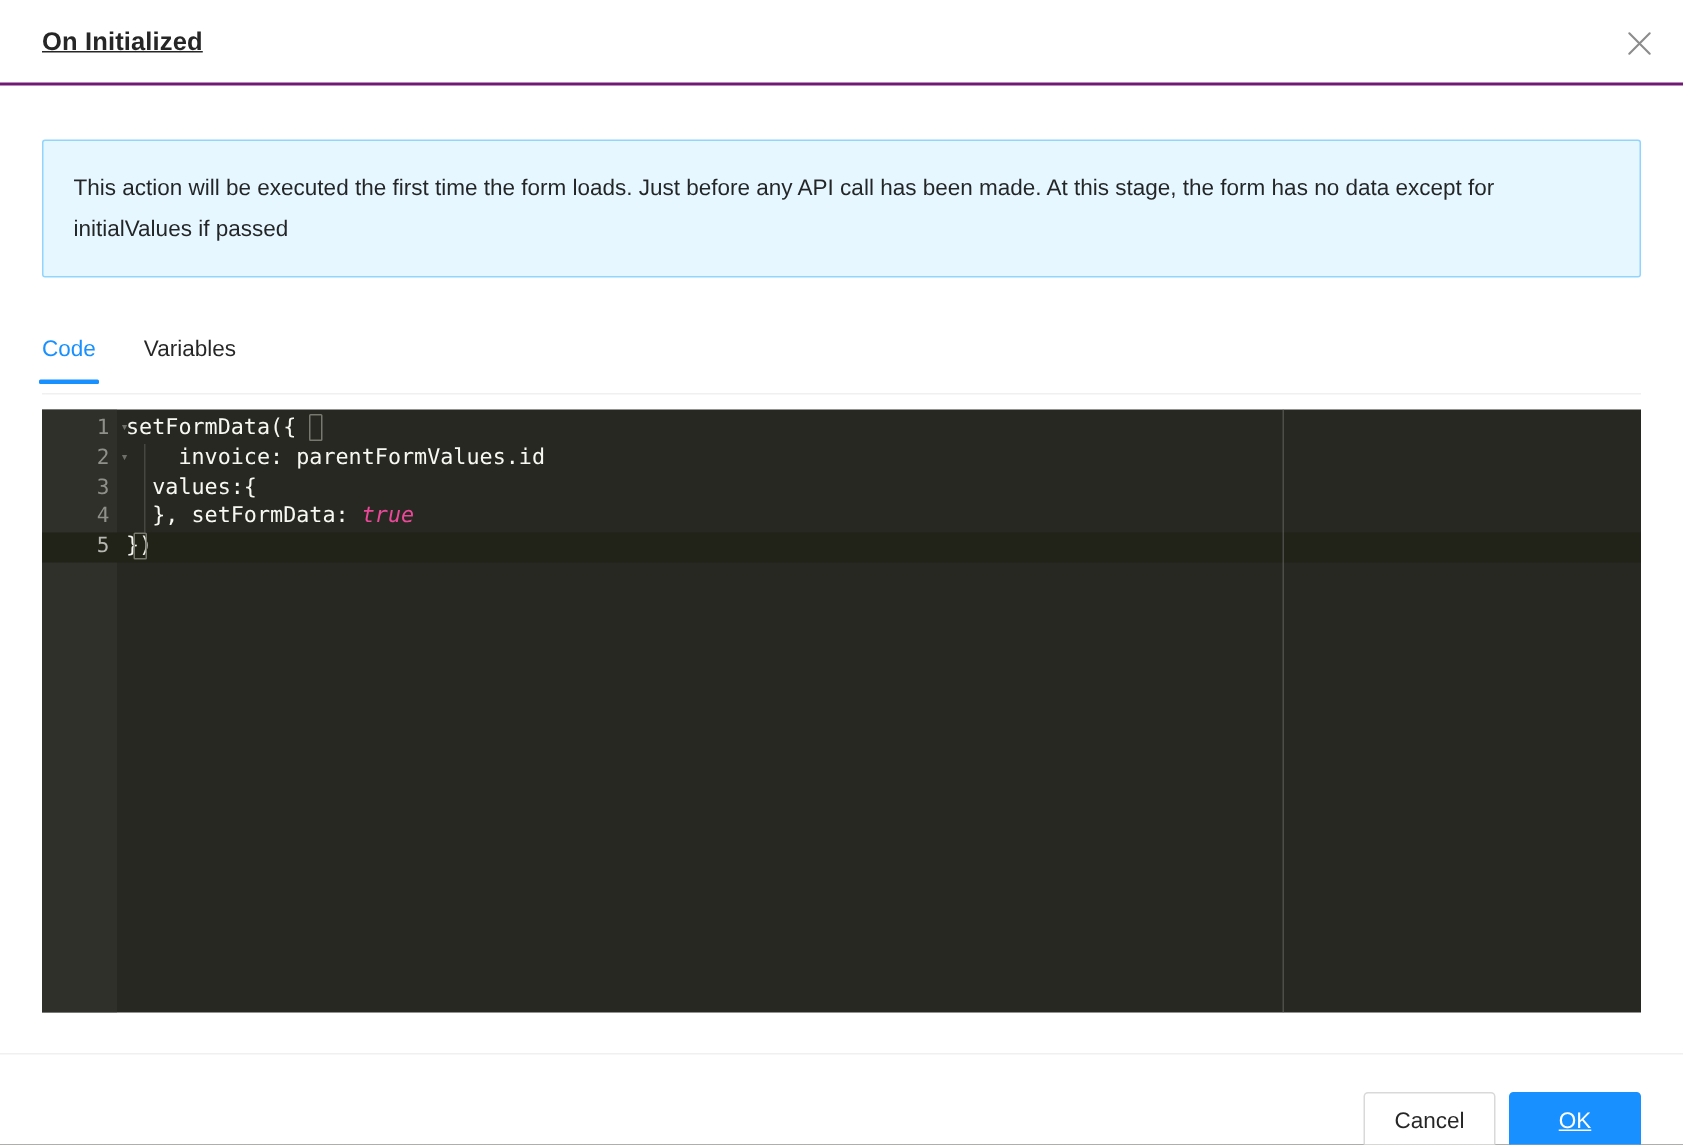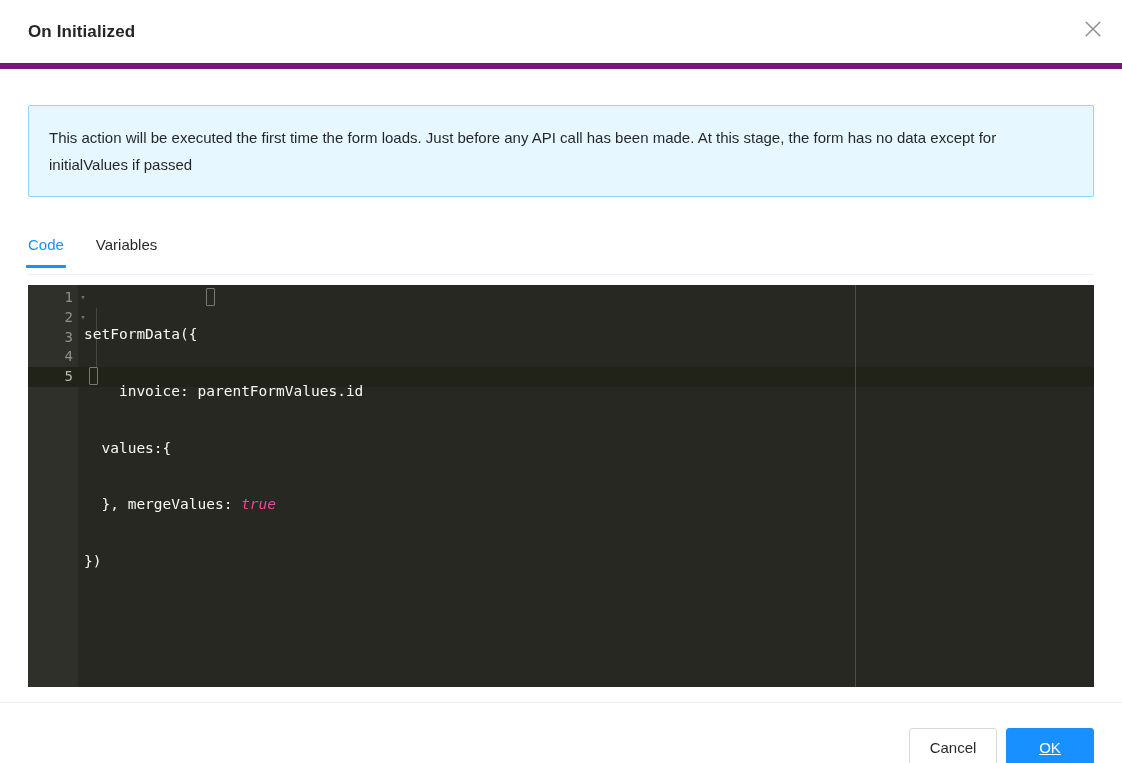--- a/index.html
+++ b/index.html
@@ -19,28 +19,29 @@
     position: relative;
     width: 1122px;
     height: 763px;
     background: #ffffff;
     display: flex;
     flex-direction: column;
   }
 
   
   .modal-header {
-    height: 69px;
-    box-sizing: border-box;
-    border-bottom: 6px solid #701a75;
+    height: 57px;
+    box-sizing: border-box;
+    border-bottom: 2px solid #701a75;
     display: flex;
     align-items: center;
     padding: 0 28px;
     position: relative;
     flex: 0 0 auto;
+    text-decoration: underline;
   }
   .modal-title {
     font-size: 17px;
     font-weight: 600;
     color: #262626;
     letter-spacing: 0.1px;
     line-height: 1;
   }
   .close-btn {
     position: absolute;
@@ -196,21 +197,20 @@
     z-index: 1;
   }
   .code-line {
     position: relative;
     height: 19.8px;
     line-height: 19.8px;
     white-space: pre;
     padding-left: 6px;
     color: #f8f8f2;
     z-index: 2;
-    margin-top: 37px;
   }
   .tok-plain { color: #f8f8f2; }
   .tok-bool  { color: #ec4899; font-style: italic; }
   .cursor-block {
     position: absolute;
     width: 9px;
     height: 18px;
     border: 1px solid #77796f;
     box-sizing: border-box;
     z-index: 3;
@@ -311,21 +311,21 @@
       <div class="code-area">
         <div class="active-line" style="top: 82.2px;"></div>
         <div class="ruler" style="left: 777px;"></div>
         <div class="indent-guide" style="left: 18px; top: 22.8px; height: 59.4px;"></div>
         <div class="cursor-block" style="left: 128px; top: 3px;"></div>
         <div class="cursor-block" style="left: 11px; top: 82px;"></div>
 
         <div class="code-line"><span class="tok-plain">setFormData({</span></div>
         <div class="code-line"><span class="tok-plain">    invoice: parentFormValues.id</span></div>
         <div class="code-line"><span class="tok-plain">  values:{</span></div>
-        <div class="code-line"><span class="tok-plain">  }, mergeValues: </span><span class="tok-bool">true</span></div>
+        <div class="code-line"><span class="tok-plain">  }, setFormData: </span><span class="tok-bool">true</span></div>
         <div class="code-line"><span class="tok-plain">})</span></div>
       </div>
     </div>
 
   </div>
 
   <div class="modal-footer">
     <button class="btn btn-default">
       <span>Cancel</span>
     </button>

